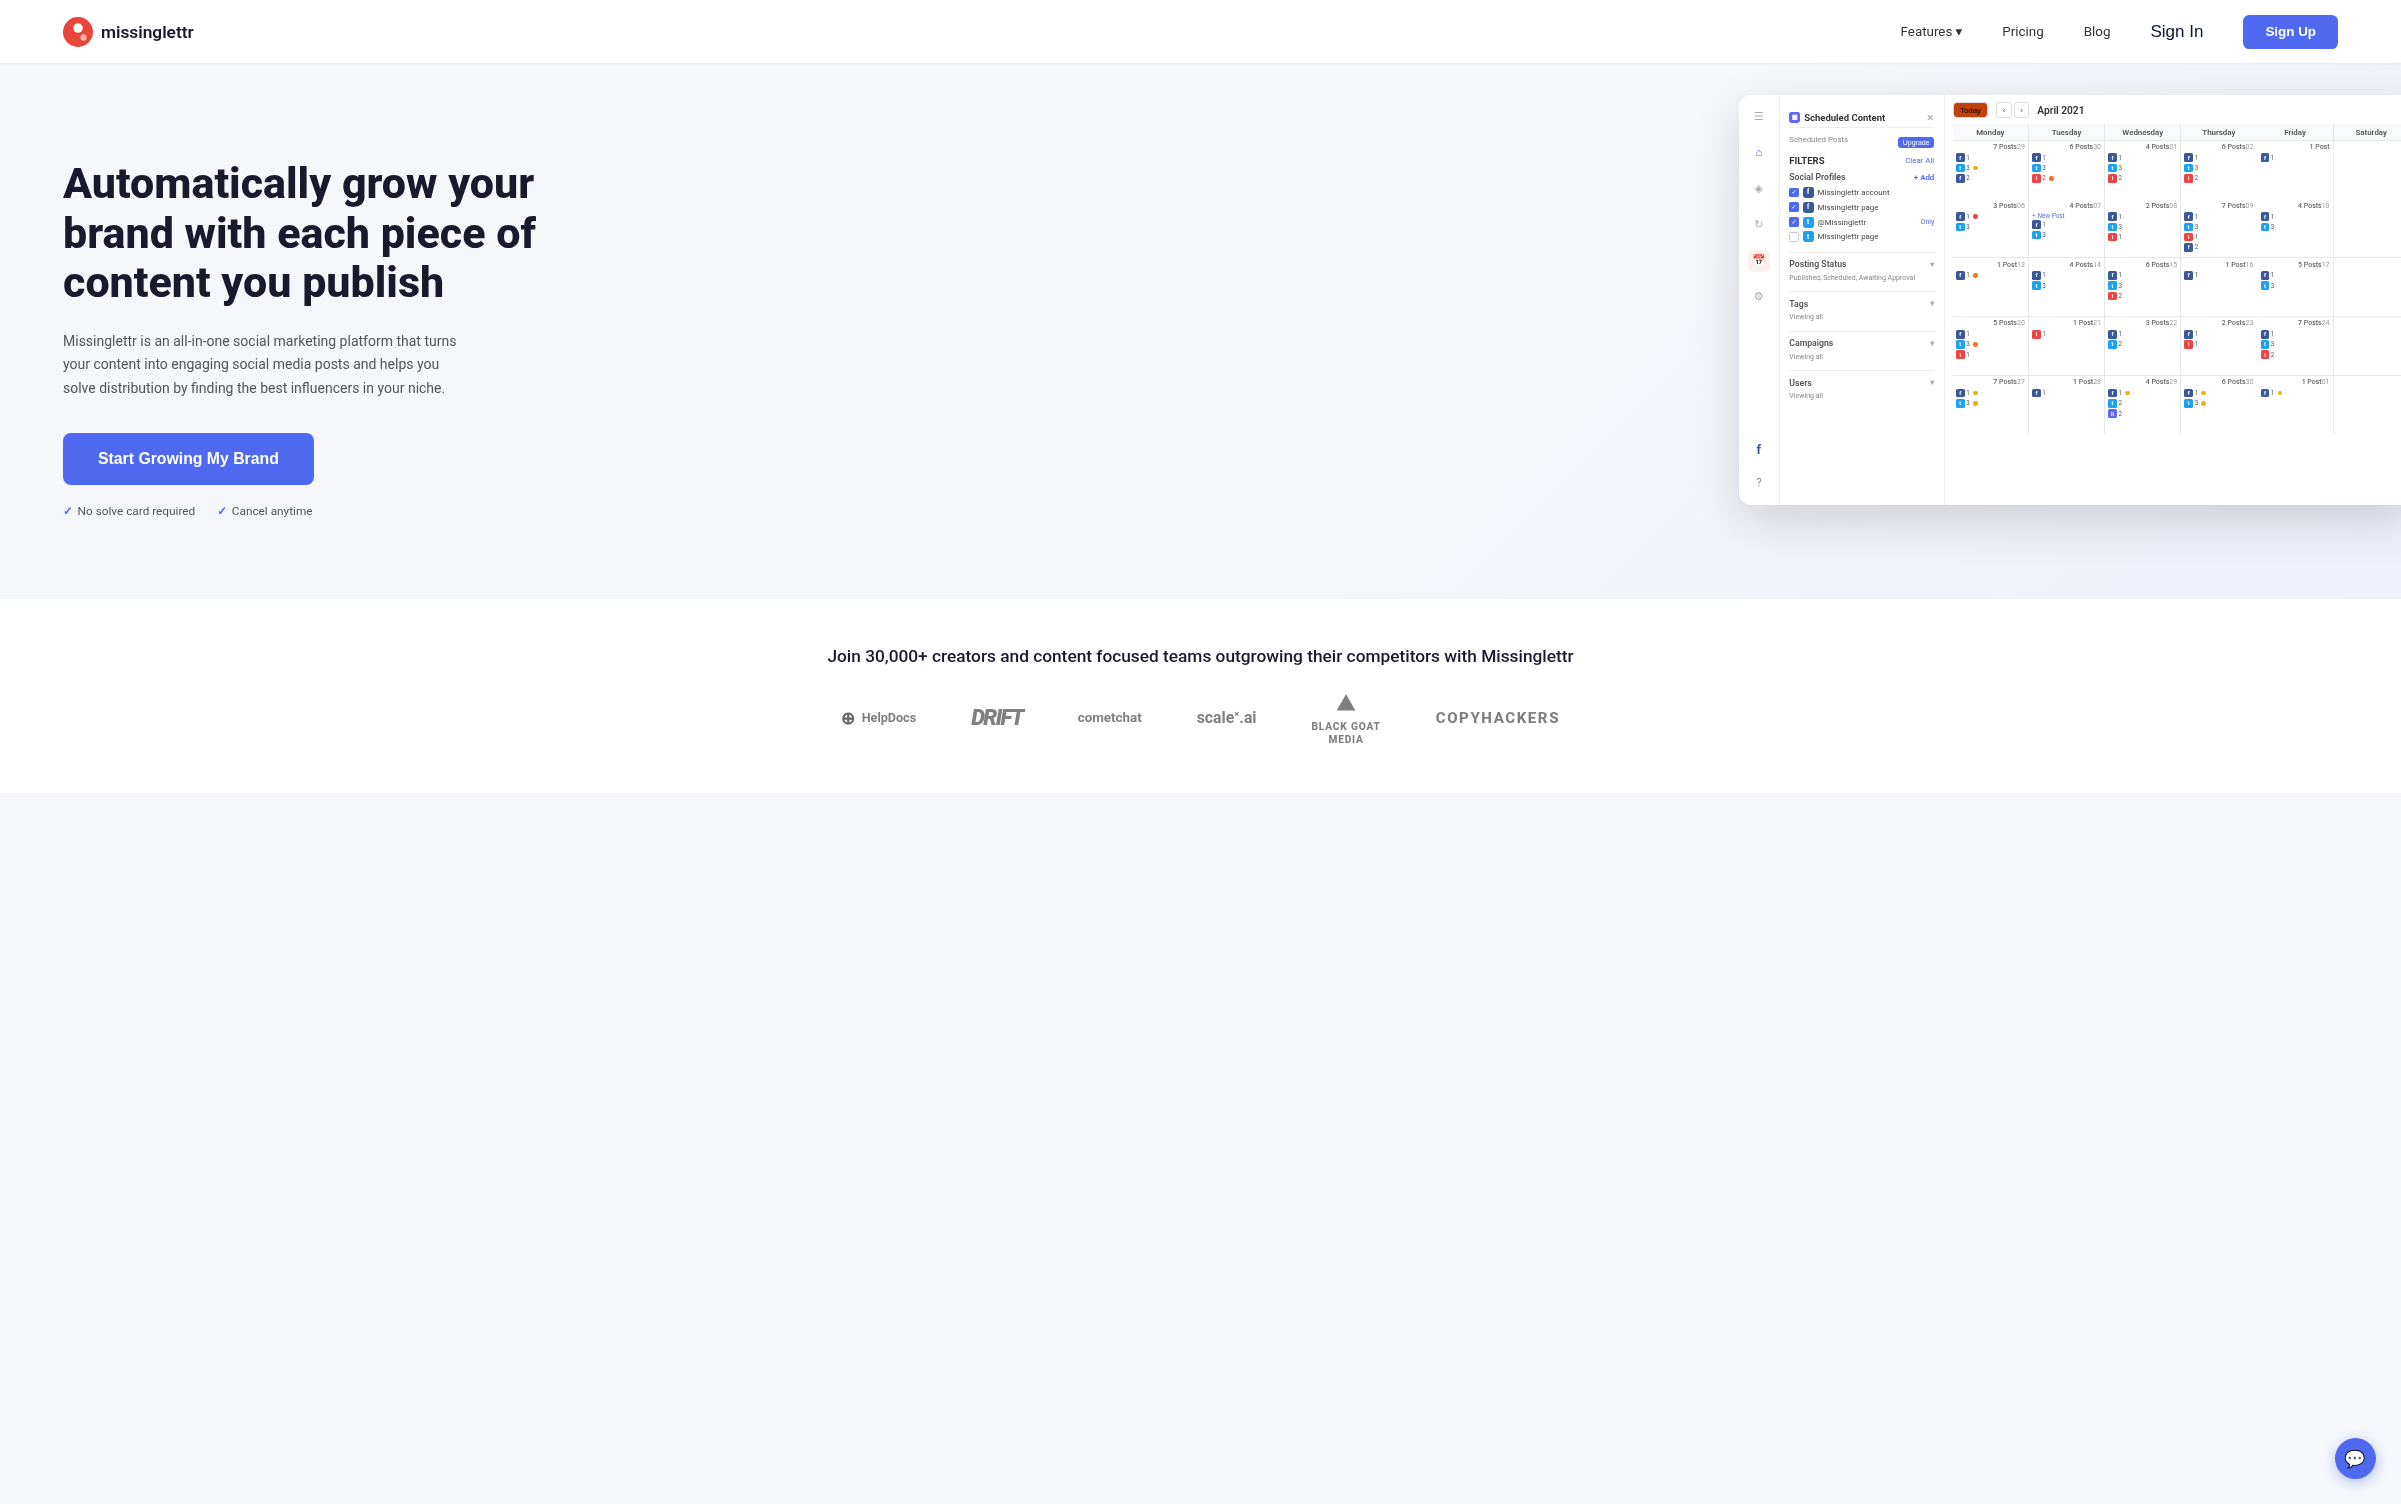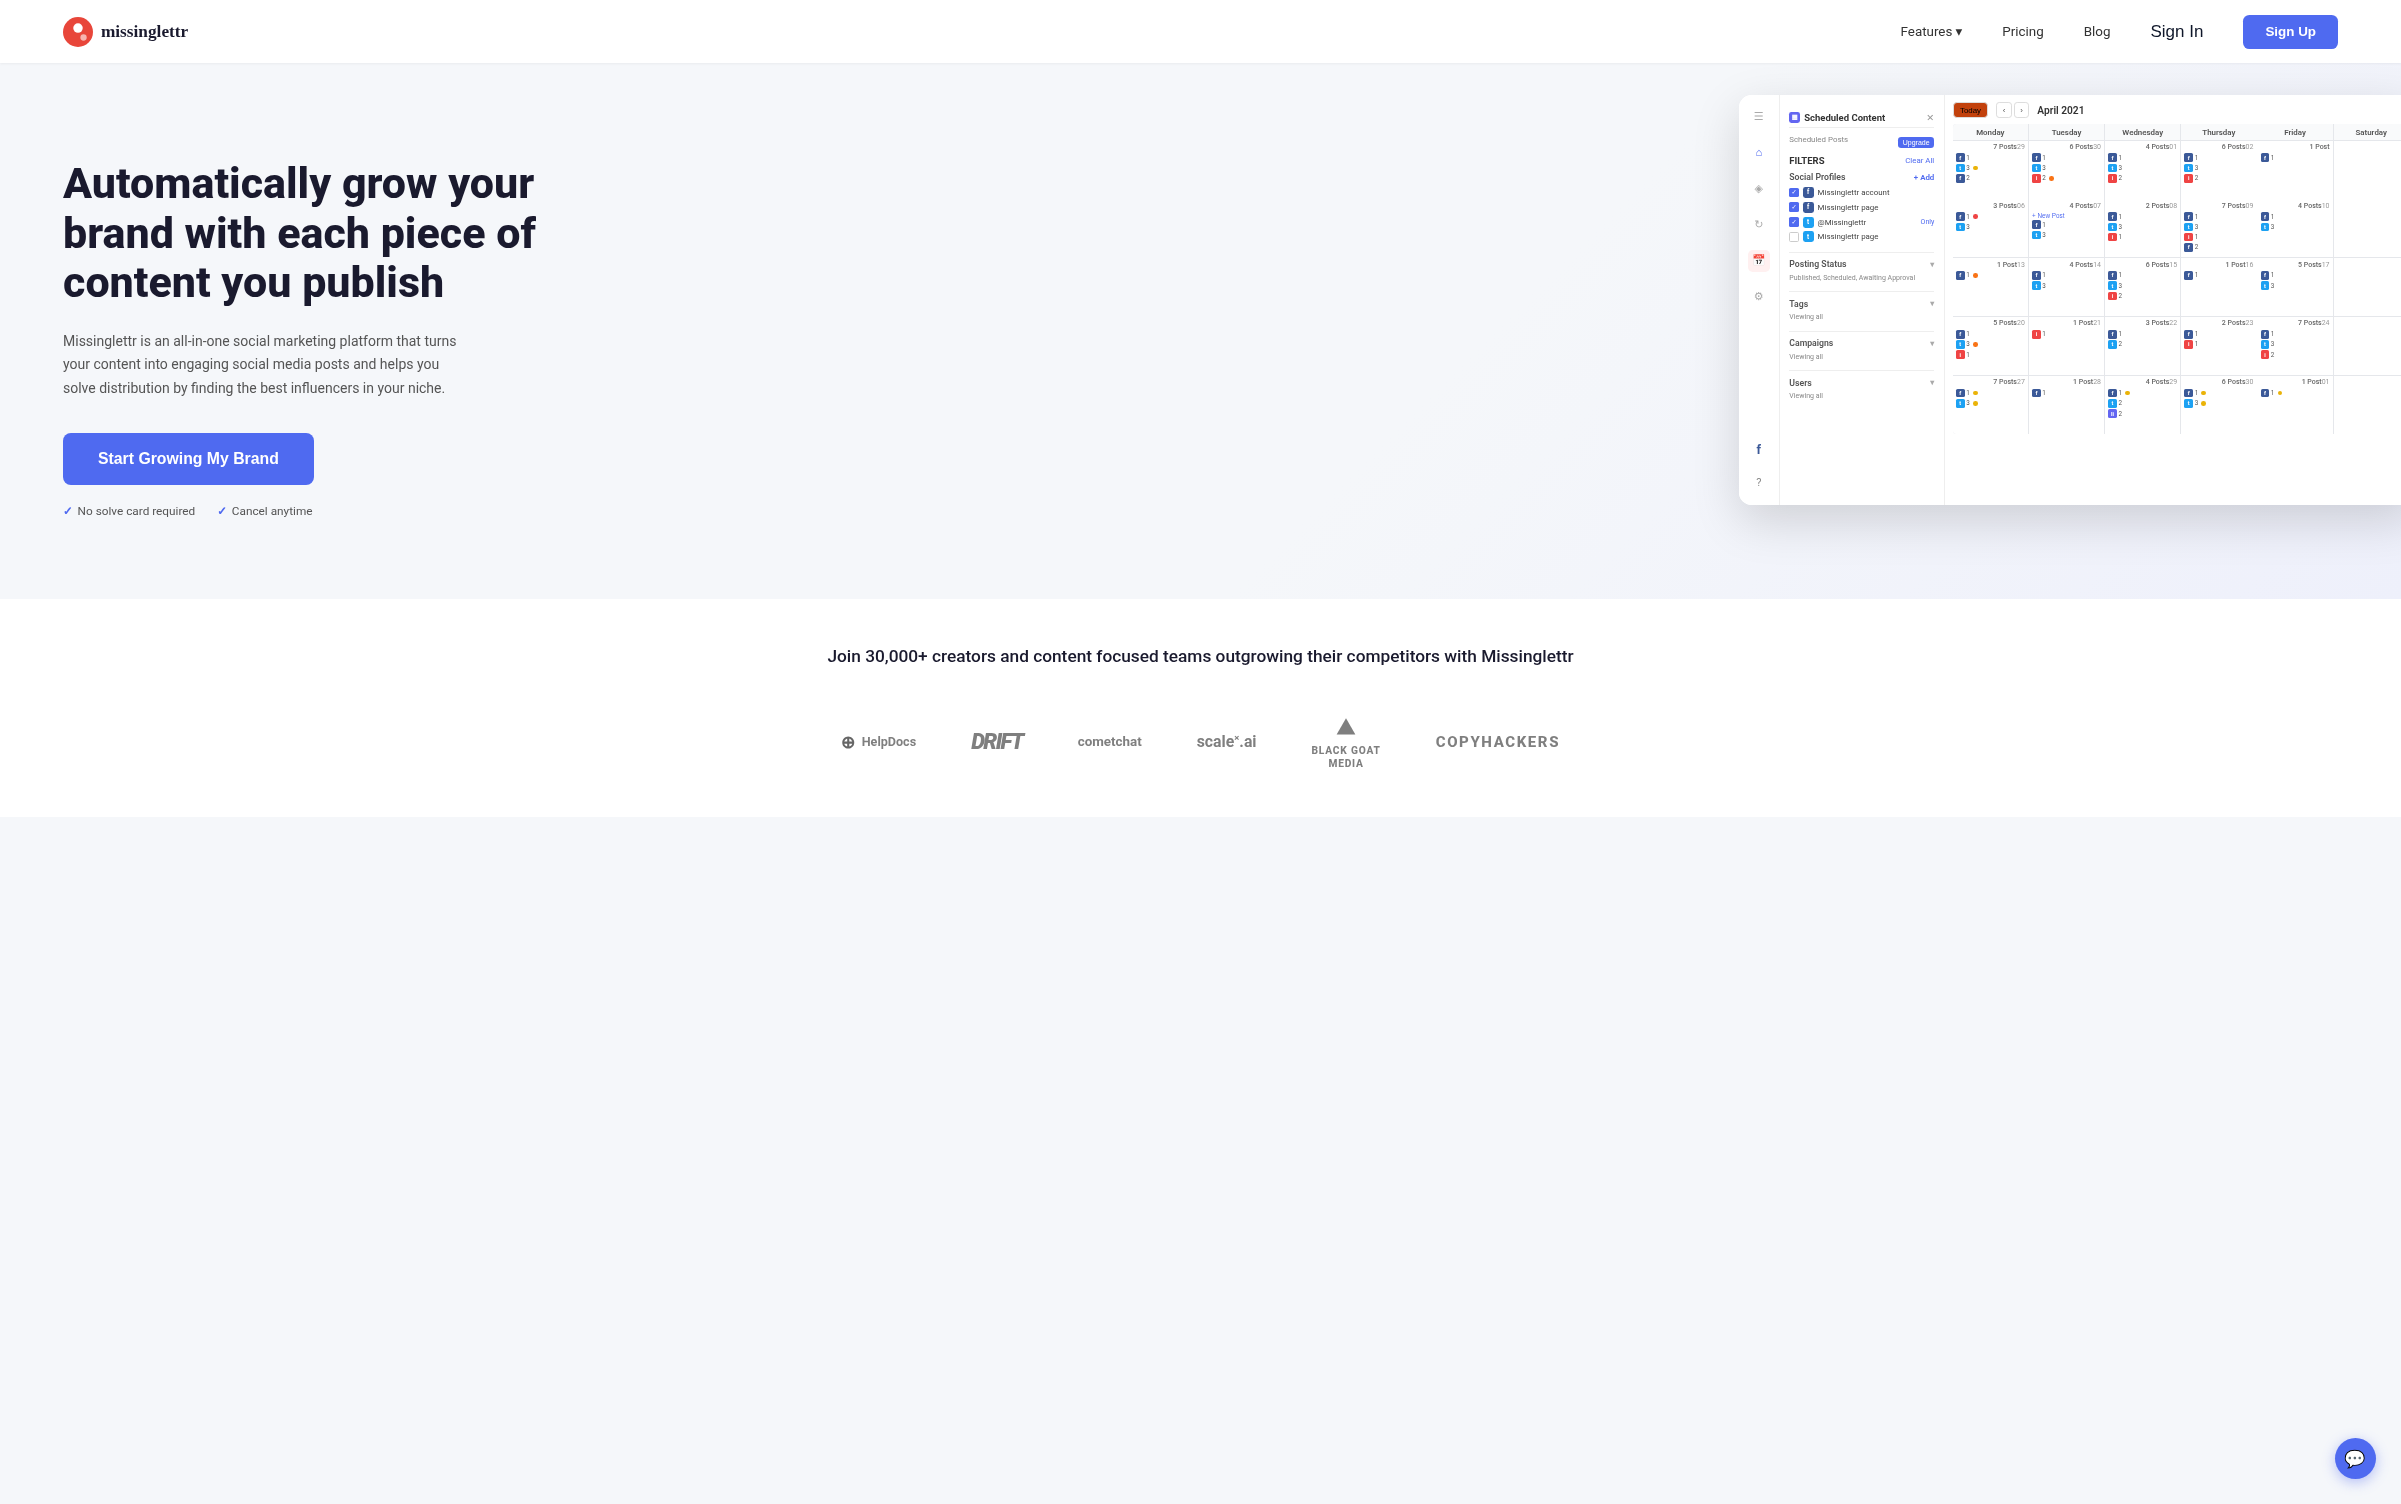--- a/index.html
+++ b/index.html
@@ -29,21 +29,20 @@
       gap: 7.9px;
     }
     .logo-icon {
       width: 30px;
       height: 30px;
     }
     .logo-text {
       font-size: 17.3px;
       font-weight: 600;
       color: #1a1a2e;
-      font-family: Liberation Serif, serif;
     }
     .nav-links {
       display: flex;
       align-items: center;
       gap: 40px;
     }
     .nav-link {
       font-size: 13.4px;
       color: #333;
       cursor: pointer;
@@ -351,21 +350,21 @@
 
     
     .social-proof {
       background: #fff;
       padding: 47px 63px;
       text-align: center;
     }
     .social-proof-title {
       font-size: 17.3px;
       color: #1a1a2e;
-      margin-bottom: 48px;
+      margin-bottom: 24px;
       font-weight: 500;
     }
     .logo-row {
       display: flex;
       align-items: center;
       justify-content: center;
       gap: 55px;
       flex-wrap: wrap;
     }
     .brand-logo {

